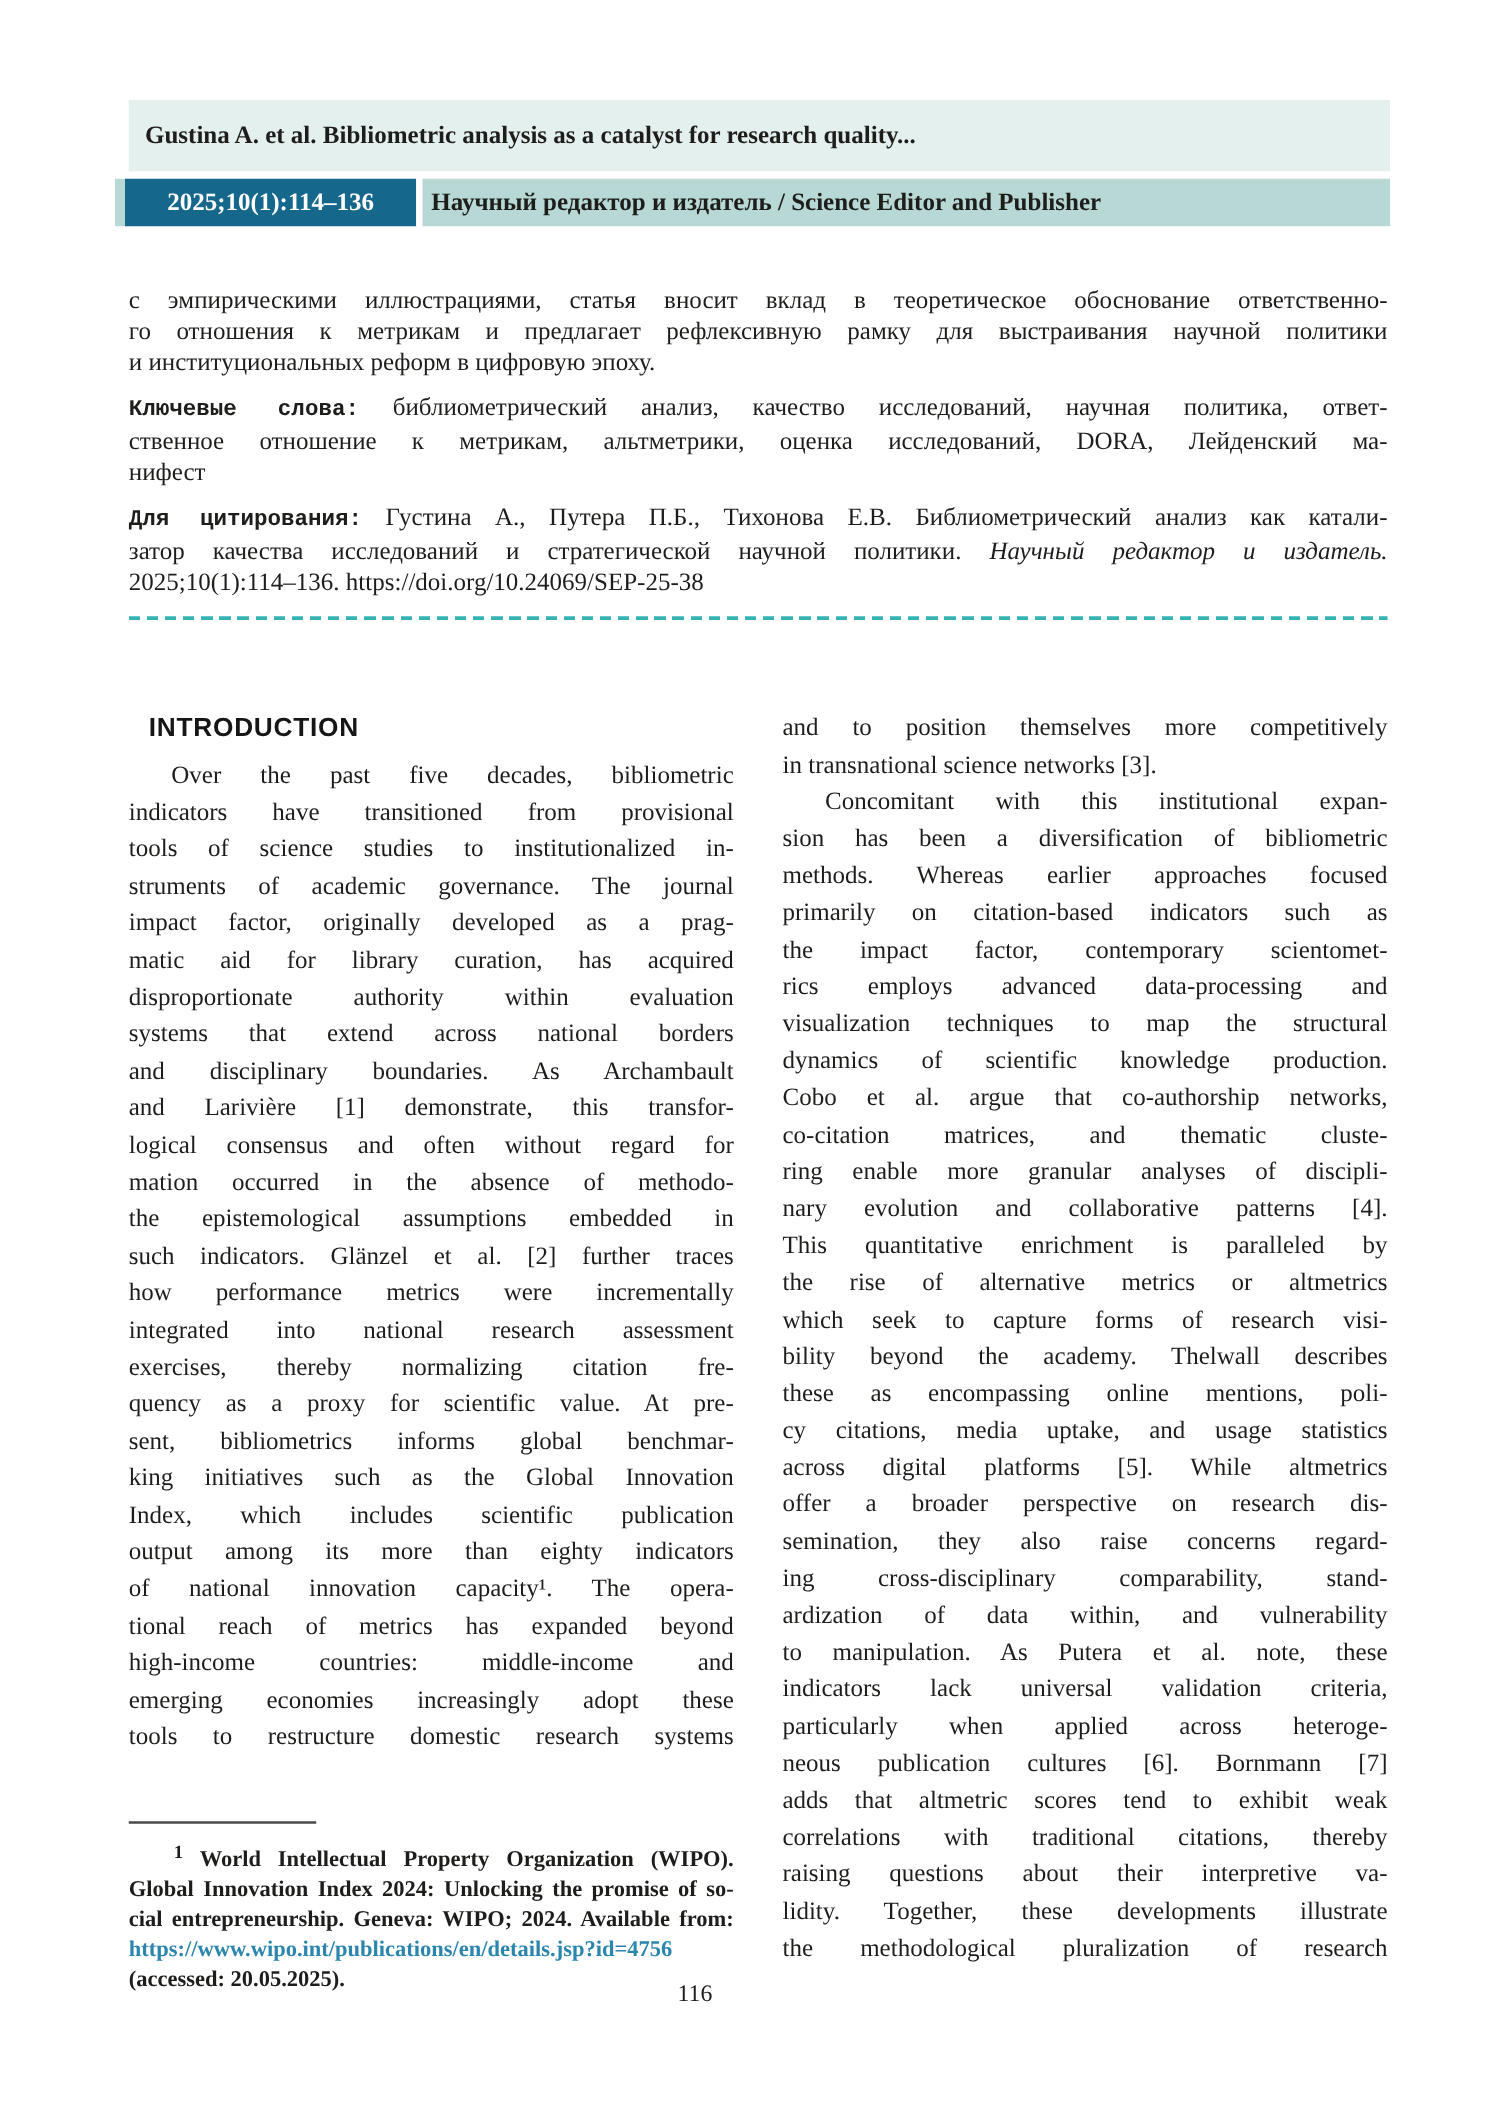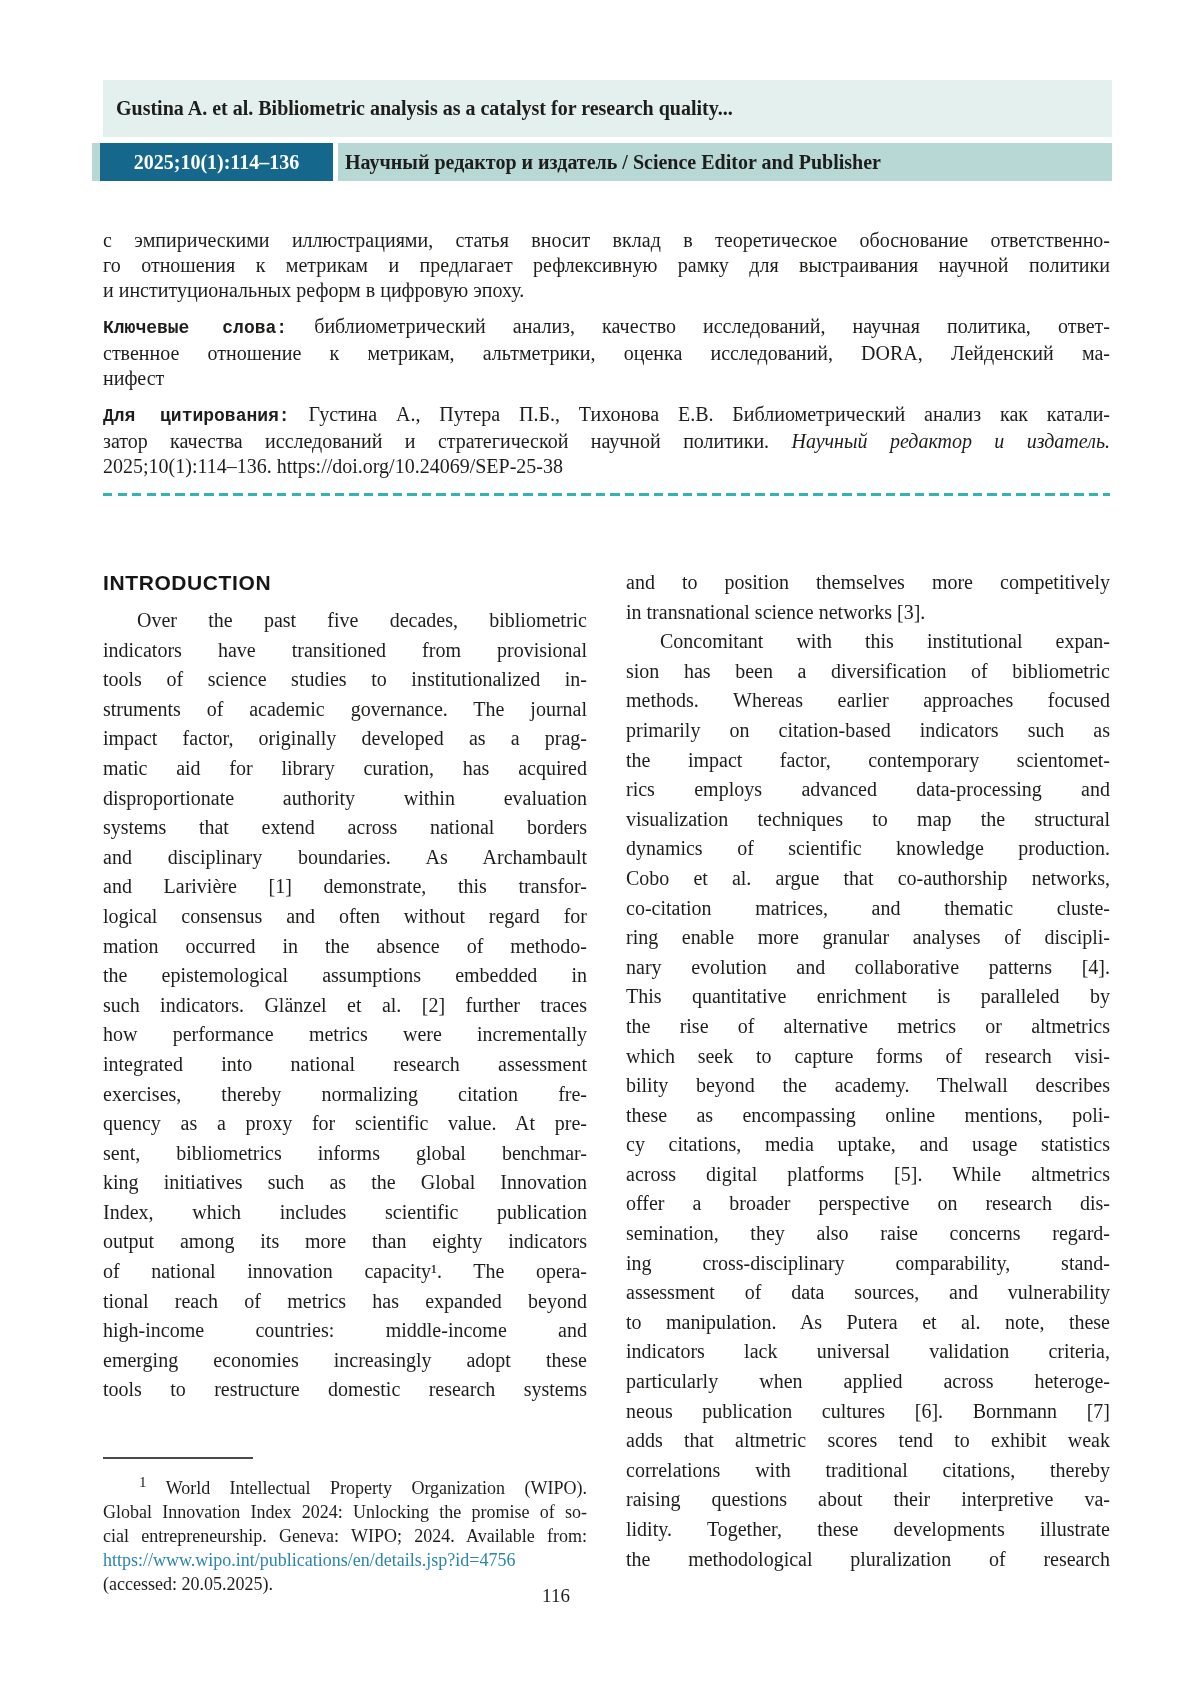--- a/index.html
+++ b/index.html
@@ -60,27 +60,27 @@
 
   
   .columns {
     display:flex; gap:39px; margin-top:72px;
     font-size:20px; line-height:29.6px;
   }
   .col { width:484px; }
   .intro-heading {
     font-family:"Liberation Sans", sans-serif;
     font-weight:bold; font-size:21px; letter-spacing:0.6px;
-    line-height:30px; margin-bottom:8px; color:#161616;
+    line-height:30px; margin-bottom:8px; color:#161616;margin-left:16px;
   }
 
   
   .footnote { margin-top:52px; font-size:18px; line-height:24px; }
   .fn-rule { width:150px; height:2px; background:#4a4a4a; margin-bottom:11px; }
-  .fline { text-align:justify; text-align-last:justify; }
+  .fline { text-align:justify; text-align-last:justify;font-weight:bold; }
   .fline.nojust { text-align-last:left; }
   .fline.indent1 { text-indent:36px; }
   a.fn-link { color:var(--link, #2b85ad); text-decoration:none; cursor:pointer; }
 
   
   .page-number {
     position:absolute; left:0; right:0; top:1585px;
     text-align:center; font-size:19px; color:#1d1d1b;
   }
 </style>
@@ -186,21 +186,21 @@
             <div class="jline">This quantitative enrichment is paralleled by</div>
             <div class="jline">the rise of alternative metrics or altmetrics</div>
             <div class="jline">which seek to capture forms of research visi-</div>
             <div class="jline">bility beyond the academy. Thelwall describes</div>
             <div class="jline">these as encompassing online mentions, poli-</div>
             <div class="jline">cy citations, media uptake, and usage statistics</div>
             <div class="jline">across digital platforms [5]. While altmetrics</div>
             <div class="jline">offer a broader perspective on research dis-</div>
             <div class="jline">semination, they also raise concerns regard-</div>
             <div class="jline">ing cross-disciplinary comparability, stand-</div>
-            <div class="jline">assessment of data sources, and vulnerability</div>
+            <div class="jline">ardization of data within, and vulnerability</div>
             <div class="jline">to manipulation. As Putera et al. note, these</div>
             <div class="jline">indicators lack universal validation criteria,</div>
             <div class="jline">particularly when applied across heteroge-</div>
             <div class="jline">neous publication cultures [6]. Bornmann [7]</div>
             <div class="jline">adds that altmetric scores tend to exhibit weak</div>
             <div class="jline">correlations with traditional citations, thereby</div>
             <div class="jline">raising questions about their interpretive va-</div>
             <div class="jline">lidity. Together, these developments illustrate</div>
             <div class="jline">the methodological pluralization of research</div>
           </div>

